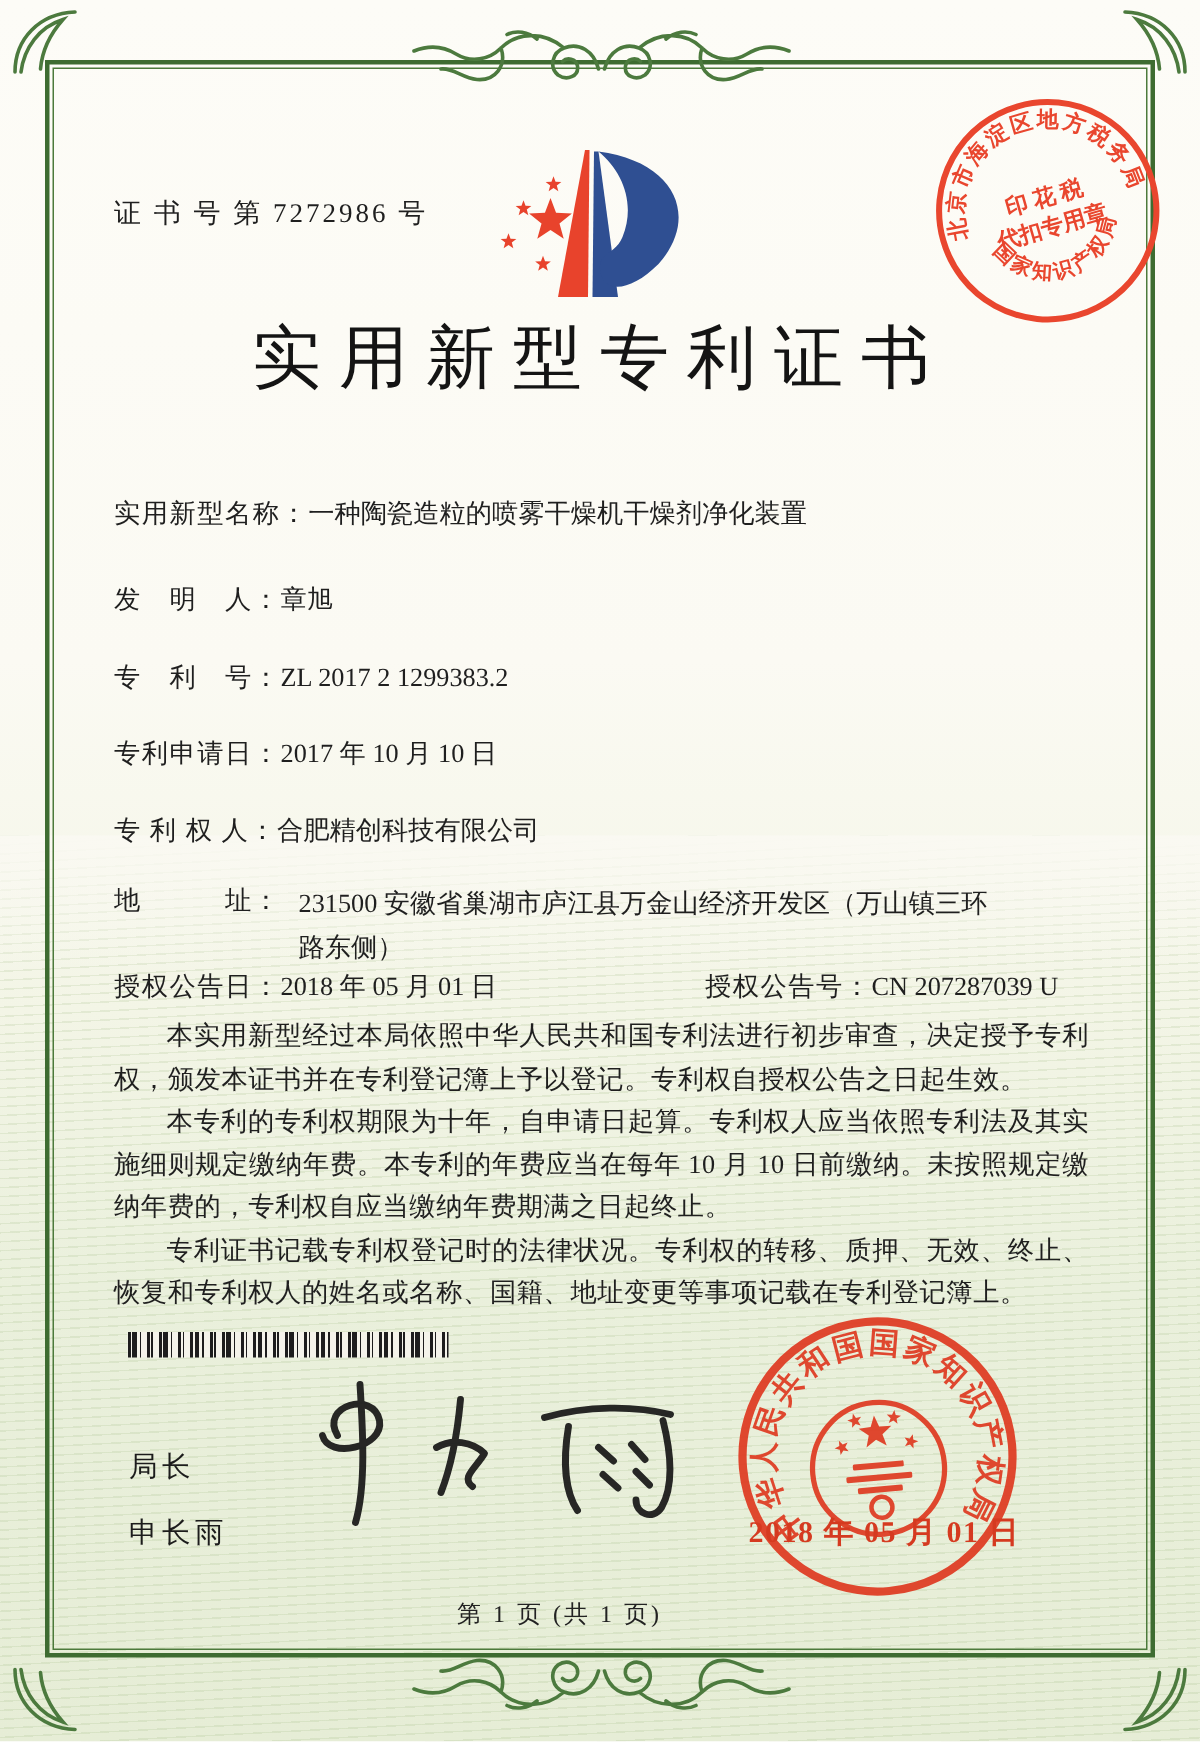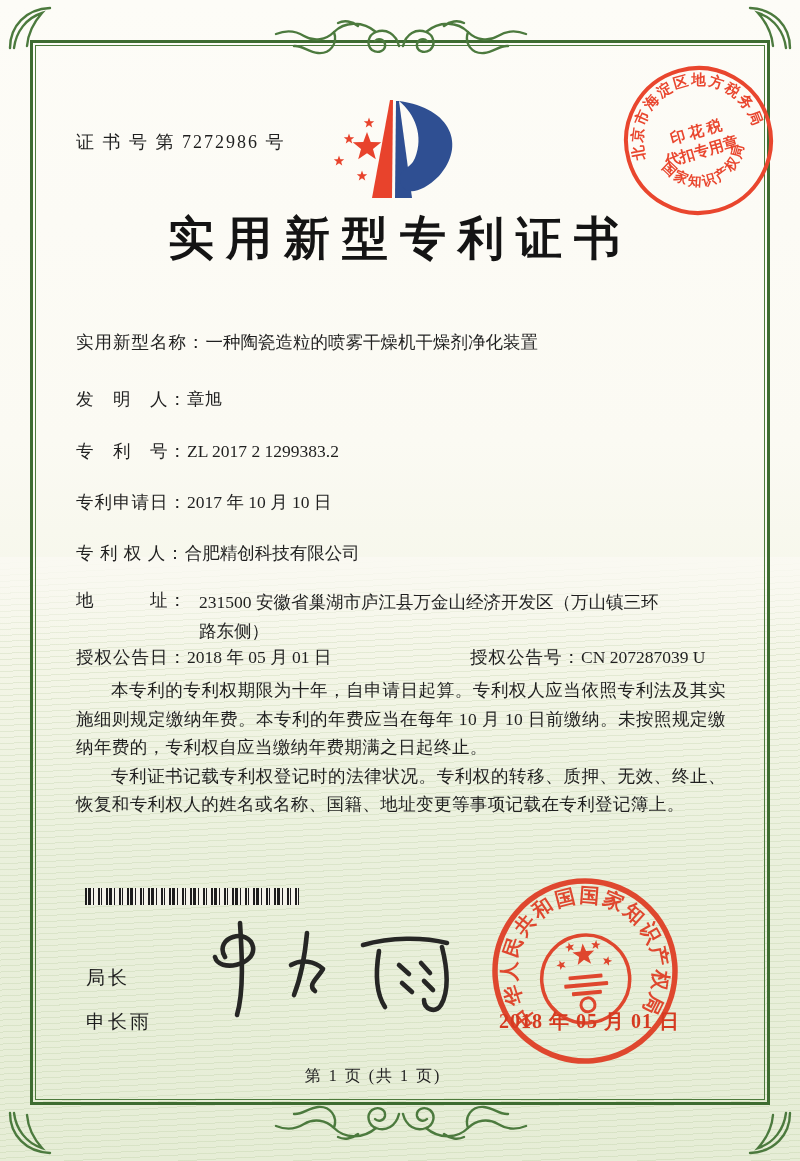--- a/index.html
+++ b/index.html
@@ -40,21 +40,21 @@
   .logo{ position:absolute; left:300px; top:86px; }
 
   
   .stamp-top{
     position:absolute; left:616px; top:58px; width:165px; height:165px;
     transform:rotate(-16deg);
   }
 
   .title{
     position:absolute; left:0; right:0; top:208px;
-    text-align:center; font-size:46px; font-weight:700;
+    text-align:center; font-size:46px; font-weight:400;
     letter-spacing:12px; color:#141414;
   }
 
   .field-row{
     position:absolute; left:76px; font-size:17.5px; color:#1f1f1f;
     white-space:nowrap;
   }
   .field-row .lbl{ letter-spacing:1px; }
   .addr-row{ display:flex; white-space:normal;gap:12px; }
   .addr-row .val{ width:470px; line-height:29px; }
@@ -200,20 +200,21 @@
   </div>
 
   <div class="field-row" style="top:645px">
     <span class="lbl">授权公告日：</span><span>2018 年 05 月 01 日</span>
   </div>
   <div class="field-row grant-no" style="top:645px">
     <span class="lbl">授权公告号：</span><span>CN 207287039 U</span>
   </div>
 
   <div class="paragraphs">
+    <p>本实用新型经过本局依照中华人民共和国专利法进行初步审查，决定授予专利权，颁发本证书并在专利登记簿上予以登记。专利权自授权公告之日起生效。</p>
     <p>本专利的专利权期限为十年，自申请日起算。专利权人应当依照专利法及其实施细则规定缴纳年费。本专利的年费应当在每年 10 月 10 日前缴纳。未按照规定缴纳年费的，专利权自应当缴纳年费期满之日起终止。</p>
     <p>专利证书记载专利权登记时的法律状况。专利权的转移、质押、无效、终止、恢复和专利权人的姓名或名称、国籍、地址变更等事项记载在专利登记簿上。</p>
   </div>
 
   <div class="barcode"></div>
 
   <div class="sig-labels">
     <div class="row">局长</div>
     <div class="row">申长雨</div>
   </div>

